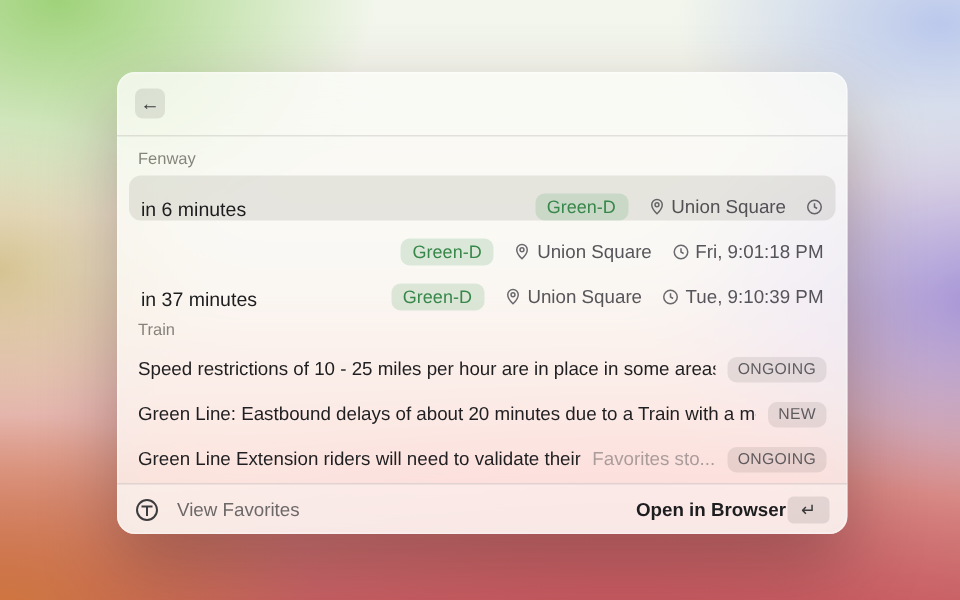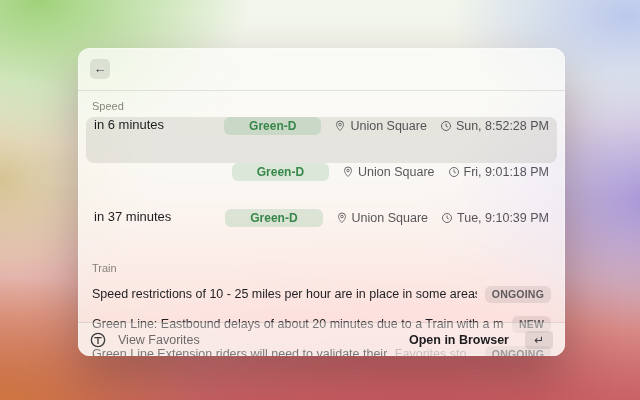--- a/index.html
+++ b/index.html
@@ -22,77 +22,76 @@
     border-bottom:1px solid rgba(0,0,0,0.10);}
   .back-btn{width:20px;height:20px;border:none;border-radius:5px;background:rgba(0,0,0,0.09);
     color:#3a3a3c;font-size:13px;line-height:20px;text-align:center;padding:0;cursor:default;
     display:flex;align-items:center;justify-content:center;}
   .search-input{flex:1;border:none;outline:none;background:transparent;font-size:16px;
     color:#2c2c2e;font-family:inherit;}
   .search-input::placeholder{color:#9c9c94;}
   .content{padding:2px 8px 0;}
   .section-header{font-size:11px;font-weight:500;color:rgba(62,60,50,0.62);
     padding:8px 6px 5px;line-height:11px;}
-  .row{height:46px;display:flex;align-items:flex-start;padding:0 8px;border-radius:8px;}
+  .row{height:30px;display:flex;align-items:flex-end;padding:0 8px;border-radius:8px;}
   .row.selected{background:rgba(70,70,55,0.12);}
   .row-title{font-size:13px;font-weight:500;color:#1d1d1f;white-space:nowrap;}
   .row-acc{margin-left:auto;display:flex;align-items:center;gap:13px;}
-  .line-badge{font-size:12px;font-weight:700;color:#38874a;background:rgba(58,150,80,0.16);
-    padding:2px 25px;border-radius:6px;line-height:14px;}
+  .line-badge{font-size:12px;font-weight:400;color:#38874a;background:rgba(58,150,80,0.16);
+    padding:2px 8px;border-radius:6px;line-height:14px;}
   .acc{display:flex;align-items:center;gap:4px;font-size:12.5px;color:rgba(40,40,46,0.78);
     white-space:nowrap;}
   .acc svg{display:block;opacity:0.75;}
   .alert-row{height:30px;display:flex;align-items:center;gap:8px;padding:0 6px;border-radius:8px;}
   .alert-text{flex:1;font-size:12.5px;color:#1f1f21;white-space:nowrap;overflow:hidden;}
   .alert-note{font-size:12.5px;color:rgba(70,70,70,0.45);white-space:nowrap;}
-  .gray-badge{font-size:10.5px;font-weight:700;letter-spacing:0.2px;color:rgba(55,55,60,0.78);
+  .gray-badge{font-size:10.5px;font-weight:400;letter-spacing:0.2px;color:rgba(55,55,60,0.78);
     background:rgba(0,0,0,0.08);padding:3px 7px;border-radius:6px;line-height:11px;
     white-space:nowrap;flex-shrink:0;}
   .footer{position:absolute;left:0;right:0;bottom:0;height:33px;display:flex;align-items:center;
     padding:0 12px;border-top:1px solid rgba(0,0,0,0.10);background:rgba(250,250,247,0.4);}
   .footer-left{display:flex;align-items:center;gap:12px;color:rgba(60,60,60,0.8);}
   .footer-left .label{font-size:12.5px;color:rgba(60,60,62,0.75);}
-  .footer-right{margin-left:auto;display:flex;align-items:center;gap:16px;}
+  .footer-right{margin-left:auto;display:flex;align-items:center;gap:1px;}
   .footer-right .label{font-size:12.5px;font-weight:700;color:#1d1d1f;}
   .keycap{min-width:22px;height:18px;border-radius:4px;background:rgba(0,0,0,0.09);
     color:#3a3a3c;font-size:12px;display:flex;align-items:center;justify-content:center;
     padding:0 3px;}
 </style>
 </head>
 <body>
 
 <div class="bg">
   <div class="window">
 
     <div class="searchbar">
       <button class="back-btn">
         <span>←</span>
       </button>
     </div>
 
     <div class="content">
-      <div class="section-header">Speed</div>
+      <div class="section-header">Fenway</div>
 
       <div class="row selected">
         <span class="row-title">in 6 minutes</span>
         <span class="row-acc">
           <span class="line-badge">Green-D</span>
           <span class="acc">
             <svg width="12" height="12" viewBox="0 0 24 24" fill="none" stroke="#3a3a40" stroke-width="2">
                 <path d="M12 21s-7-6.6-7-12a7 7 0 0 1 14 0c0 5.4-7 12-7 12z"></path>
                 <circle cx="12" cy="9" r="2.6"></circle>
               </svg>
             <span>Union Square</span>
           </span>
           <span class="acc">
             <svg width="12" height="12" viewBox="0 0 24 24" fill="none" stroke="#3a3a40" stroke-width="2">
                 <circle cx="12" cy="12" r="9"></circle>
                 <path d="M12 7v5l3.5 2"></path>
               </svg>
-            <span>Sun, 8:52:28 PM</span>
           </span>
         </span>
       </div>
 
       <div class="row">
         <span class="row-acc">
           <span class="line-badge">Green-D</span>
           <span class="acc">
             <svg width="12" height="12" viewBox="0 0 24 24" fill="none" stroke="#3a3a40" stroke-width="2">
                 <path d="M12 21s-7-6.6-7-12a7 7 0 0 1 14 0c0 5.4-7 12-7 12z"></path>

